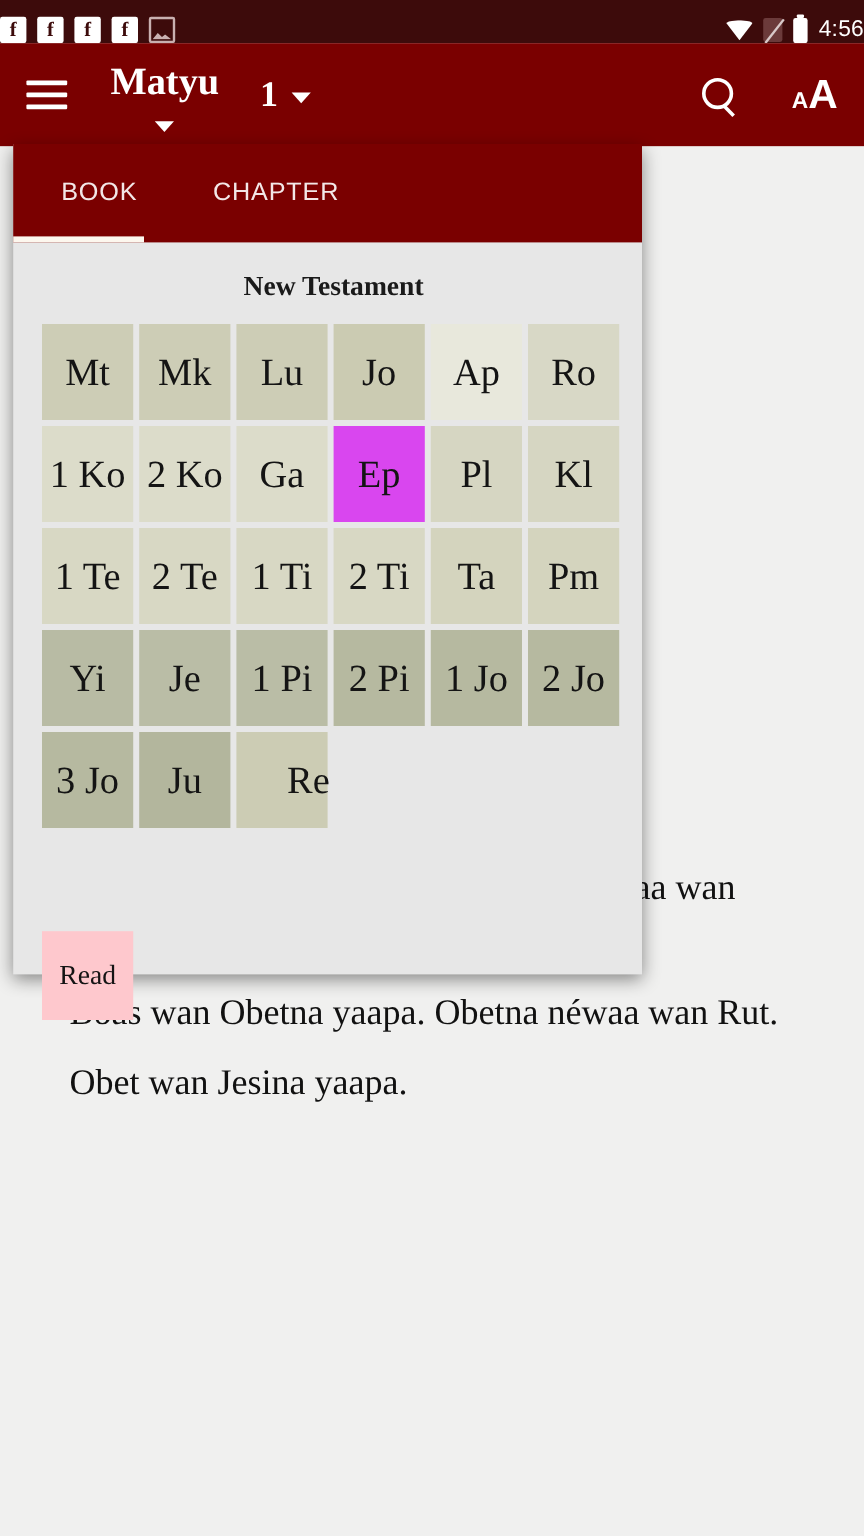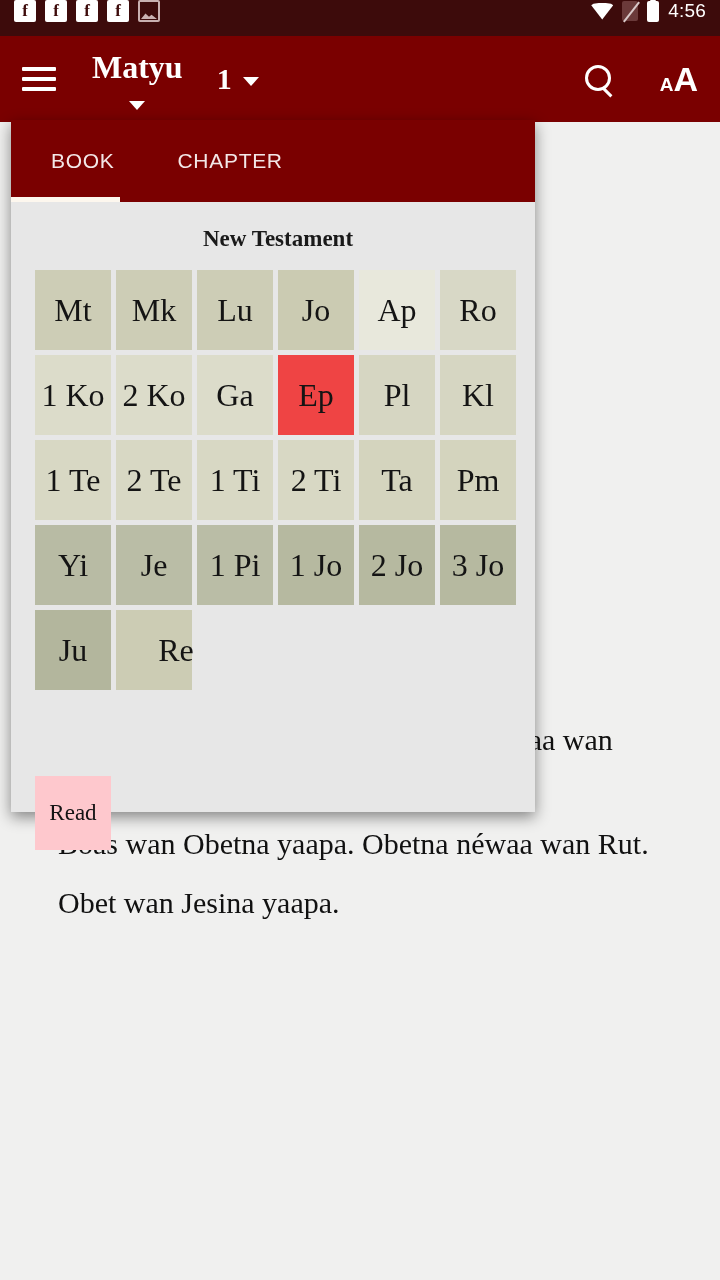--- a/index.html
+++ b/index.html
@@ -7,22 +7,22 @@
     width:720px; height:1280px;
     background:#f0f0ef;
     font-family:"Liberation Serif", serif;
     overflow:hidden;
   }
   #app { position:relative; width:720px; height:1280px; background:#f0f0ef; }
 
   
   .statusbar{
     position:absolute; top:0; left:0; width:720px; height:36px;
-    background:#3d0b0b; display:flex; align-items:flex-start;
-    padding:0 14px; font-family:"Liberation Sans", sans-serif;
+    background:#3d0b0b; display:flex; align-items:flex-end;
+    padding:0 0; font-family:"Liberation Sans", sans-serif;
   }
   .sb-left{ display:flex; align-items:center; gap:9px; }
   .fb-icon{
     width:22px; height:22px; background:#ffffff; border-radius:2px;
     position:relative; display:block;
   }
   .fb-icon::after{
     content:"f"; position:absolute; left:0; right:0; top:50%;
     transform:translateY(-52%);
     text-align:center; color:#3d0b0b;
@@ -216,32 +216,33 @@
       <div class="grid" id="bookgrid">
           <div class="tile" style="background: rgb(205, 205, 182);">Mt</div>
           <div class="tile" style="background: rgb(205, 205, 182);">Mk</div>
           <div class="tile" style="background: rgb(205, 205, 182);">Lu</div>
           <div class="tile" style="background: rgb(203, 203, 178);">Jo</div>
           <div class="tile" style="background: rgb(232, 232, 220);">Ap</div>
           <div class="tile" style="background: rgb(216, 216, 198);">Ro</div>
           <div class="tile" style="background: rgb(220, 220, 202);">1 Ko</div>
           <div class="tile" style="background: rgb(220, 220, 202);">2 Ko</div>
           <div class="tile" style="background: rgb(220, 220, 202);">Ga</div>
-          <div class="tile" style="background: #ef4444;">Ep</div>
+          <div class="tile" style="background: #d946ef;">Ep</div>
           <div class="tile" style="background: rgb(214, 214, 194);">Pl</div>
           <div class="tile" style="background: rgb(214, 214, 194);">Kl</div>
           <div class="tile" style="background: rgb(216, 216, 196);">1 Te</div>
           <div class="tile" style="background: rgb(216, 216, 196);">2 Te</div>
           <div class="tile" style="background: rgb(216, 216, 196);">1 Ti</div>
           <div class="tile" style="background: rgb(216, 216, 196);">2 Ti</div>
           <div class="tile" style="background: rgb(212, 212, 190);">Ta</div>
           <div class="tile" style="background: rgb(212, 212, 190);">Pm</div>
           <div class="tile" style="background: rgb(184, 187, 164);">Yi</div>
           <div class="tile" style="background: rgb(186, 189, 166);">Je</div>
           <div class="tile" style="background: rgb(186, 189, 166);">1 Pi</div>
+          <div class="tile" style="background: rgb(182, 185, 160);">2 Pi</div>
           <div class="tile" style="background: rgb(182, 185, 160);">1 Jo</div>
           <div class="tile" style="background: rgb(182, 185, 160);">2 Jo</div>
           <div class="tile" style="background: rgb(182, 185, 160);">3 Jo</div>
           <div class="tile" style="background: rgb(179, 182, 157);">Ju</div>
           <div class="tile" style="background: rgb(204, 204, 180); padding-left: 44px;">Re</div>
         </div>
       <div class="read-btn">Read</div>
     </div>
   </div>
 

